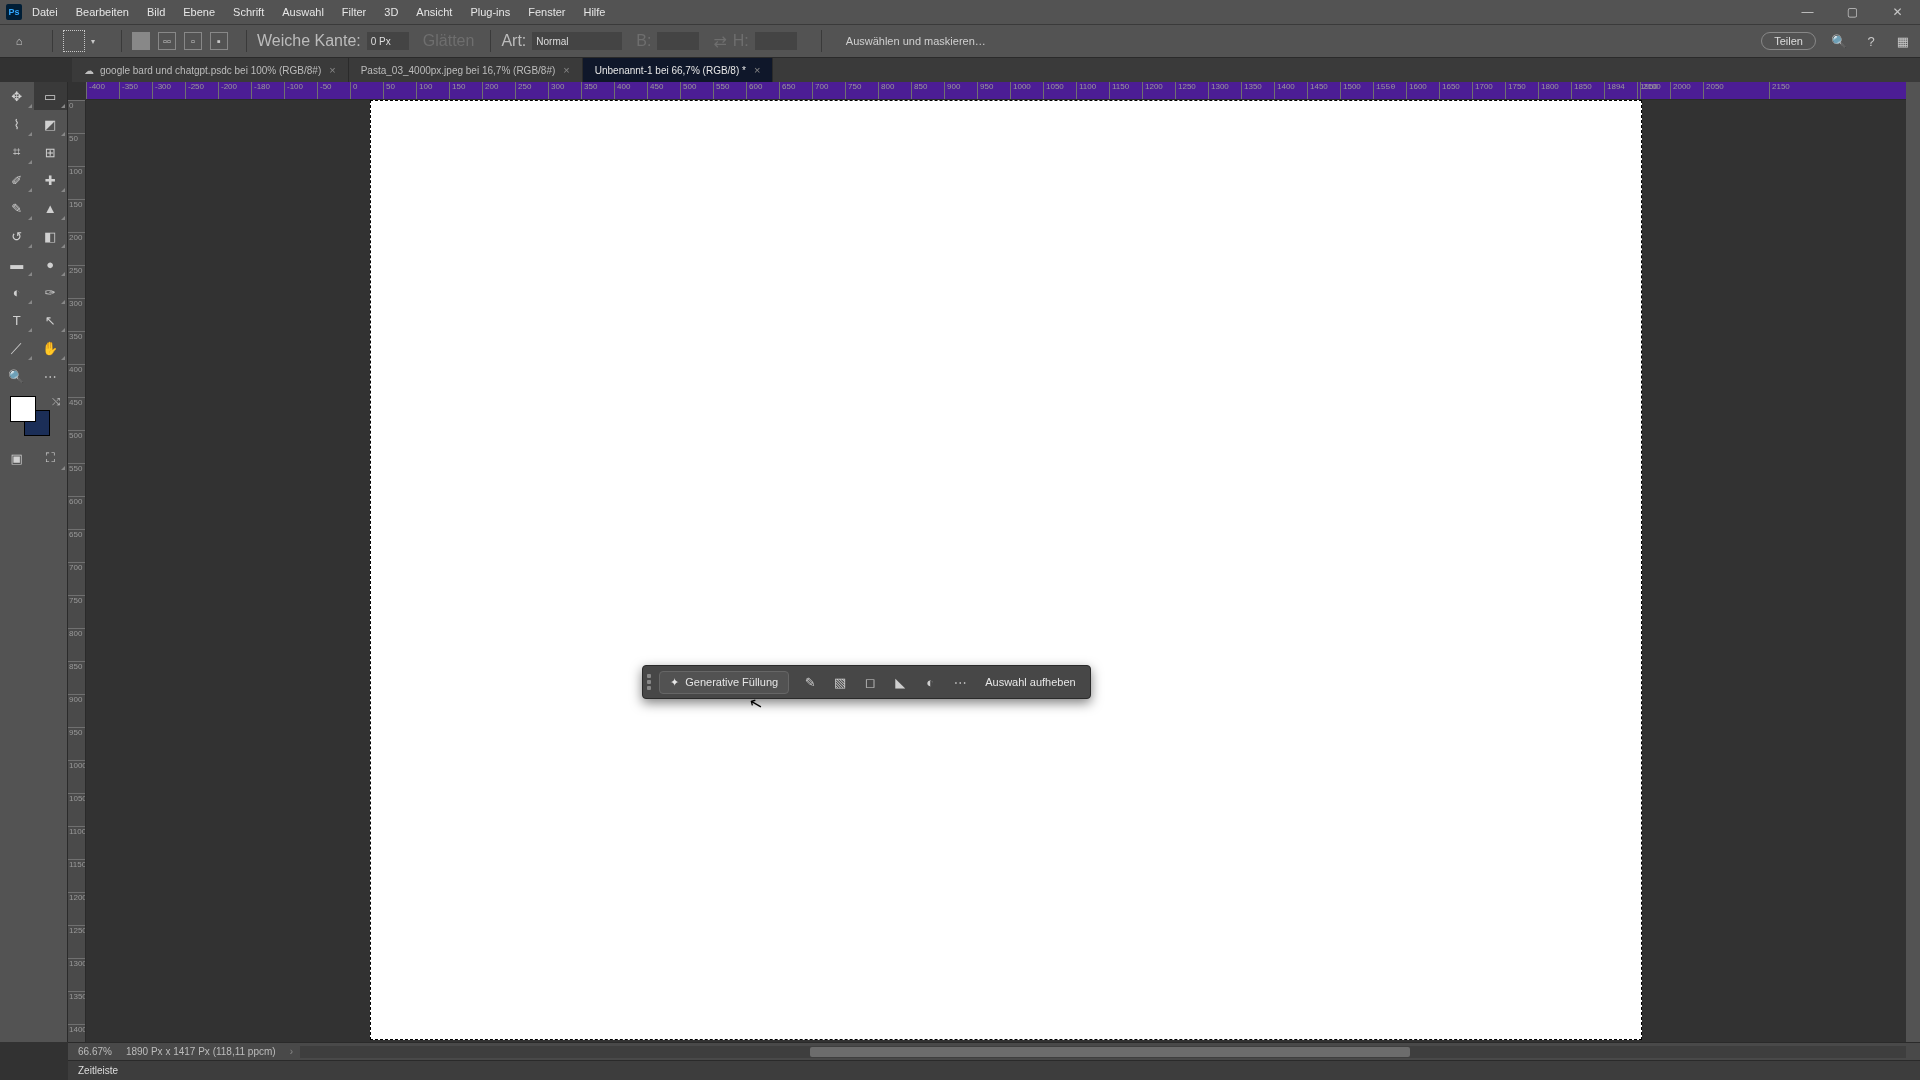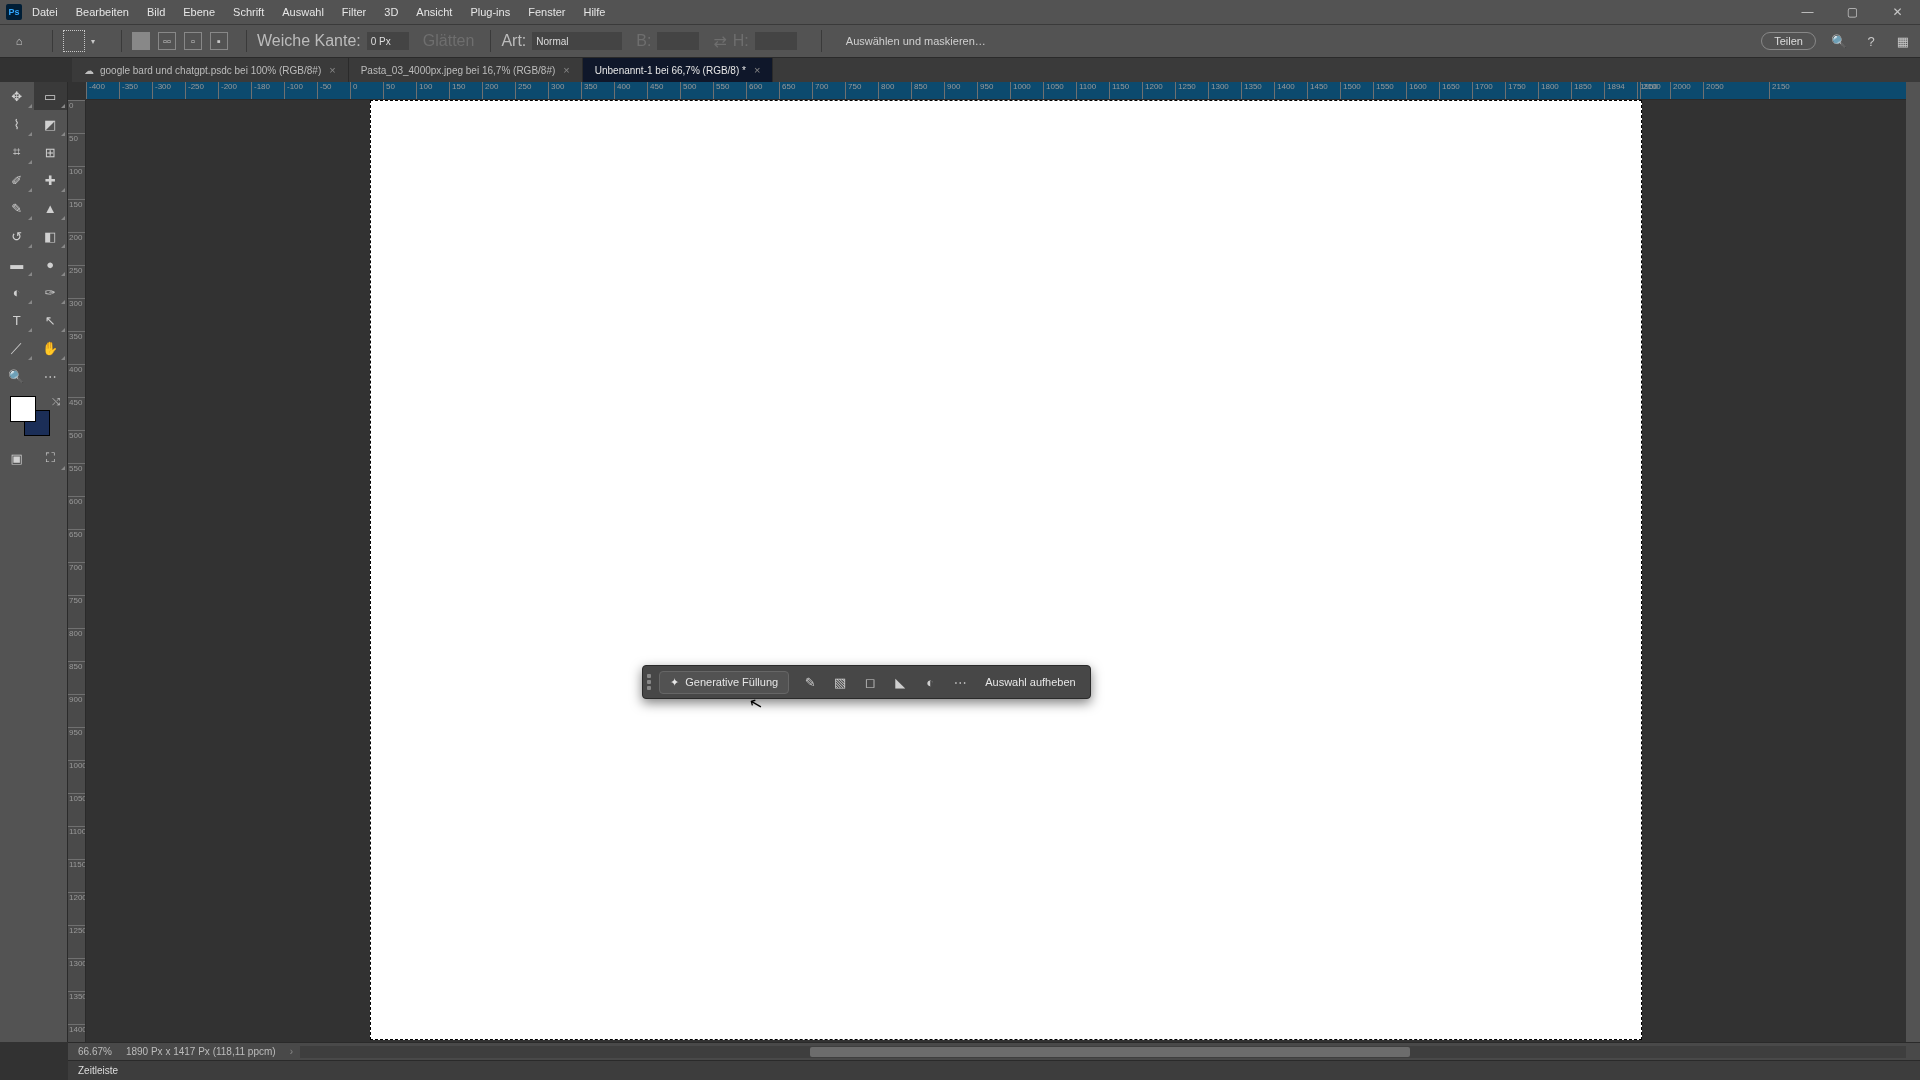--- a/index.html
+++ b/index.html
@@ -44,21 +44,21 @@
 #tools .t.sel{background:#3a3a3a}
 #tools .corner{position:absolute;right:2px;bottom:2px;width:0;height:0;border-left:4px solid transparent;border-bottom:4px solid #888}
 #colorSw{position:relative;width:60px;height:42px;margin:6px 4px}
 #colorSw .fg{position:absolute;width:26px;height:26px;background:#fff;border:1px solid #000;left:6px;top:0;z-index:2}
 #colorSw .bg{position:absolute;width:26px;height:26px;background:#1b2e57;border:1px solid #000;left:20px;top:14px}
 #colorSw .mini{position:absolute;left:0;bottom:0;width:10px;height:10px}
 #colorSw .arr{position:absolute;right:4px;top:0;font-size:10px;color:#ccc}
 
 
 #workArea{position:absolute;left:68px;top:82px;right:0;bottom:38px}
-#hRuler{position:absolute;left:18px;top:0;right:0;height:18px;background:#0c4a6e;border-bottom:1px solid #2a2a2a;overflow:hidden}
+#hRuler{position:absolute;left:18px;top:0;right:0;height:18px;background:#4c1d95;border-bottom:1px solid #2a2a2a;overflow:hidden}
 #hRuler div{position:absolute;top:0;height:18px;font-size:8px;color:#999;border-left:1px solid #707070;padding-left:2px;display:flex;align-items:flex-start}
 #vRuler{position:absolute;left:0;top:18px;width:18px;bottom:0;background:#4a4a4a;border-right:1px solid #2a2a2a;overflow:hidden}
 #vRuler div{position:absolute;left:0;width:18px;font-size:8px;color:#999;border-top:1px solid #707070;text-align:left;padding-left:1px}
 #canvasWrap{position:absolute;left:18px;top:18px;right:0;bottom:0;background:#323232;overflow:hidden}
 #canvas{position:absolute;left:284px;top:0;width:1272px;height:940px;background:#fff;border:1px dashed #000}
 
 
 
 #ctxBar{position:absolute;left:642px;top:665px;height:34px;background:#474747;border:1px solid #2a2a2a;border-radius:4px;box-shadow:0 4px 12px rgba(0,0,0,.5);display:flex;align-items:center;padding:0 4px}
 #ctxBar .grip{width:6px;display:flex;flex-direction:column;gap:2px;margin-right:6px}
@@ -241,21 +241,21 @@
       <div style="left: 957px;">1050</div>
       <div style="left: 990px;">1100</div>
       <div style="left: 1023px;">1150</div>
       <div style="left: 1056px;">1200</div>
       <div style="left: 1089px;">1250</div>
       <div style="left: 1122px;">1300</div>
       <div style="left: 1155px;">1350</div>
       <div style="left: 1188px;">1400</div>
       <div style="left: 1221px;">1450</div>
       <div style="left: 1254px;">1500</div>
-      <div style="left: 1287px;">1550</div>
+      <div style="left: 1287px; font-family: Liberation Mono, monospace;">1550</div>
       <div style="left: 1320px;">1600</div>
       <div style="left: 1353px; text-align: center;">1650</div>
       <div style="left: 1386px;">1700</div>
       <div style="left: 1419px;">1750</div>
       <div style="left: 1452px;">1800</div>
       <div style="left: 1485px;">1850</div>
       <div style="left: 1518px;">1894</div>
       <div style="left: 1551px;">1950</div>
       <div style="left: 1584px;">2000</div>
       <div style="left: 1617px;">2050</div>

